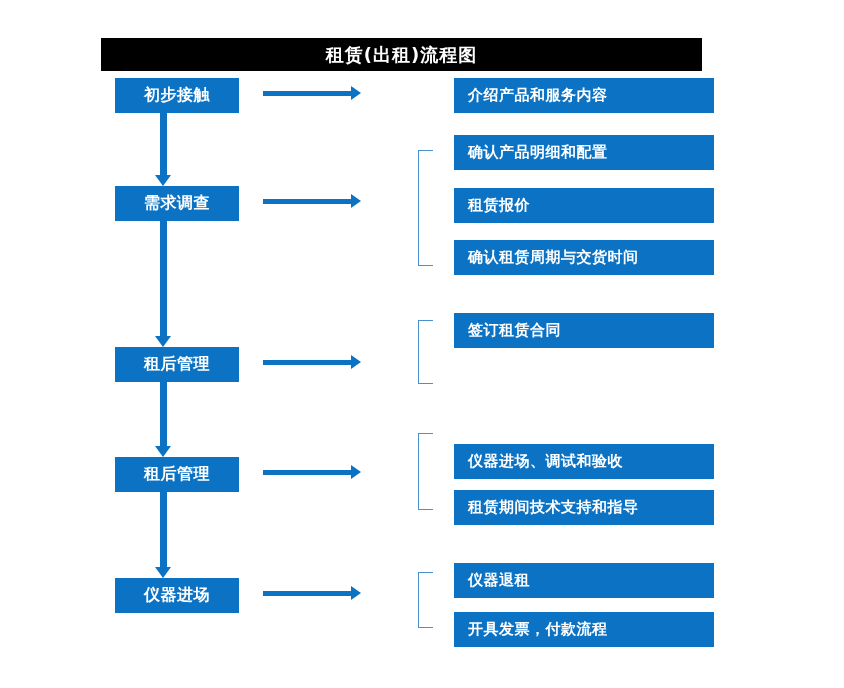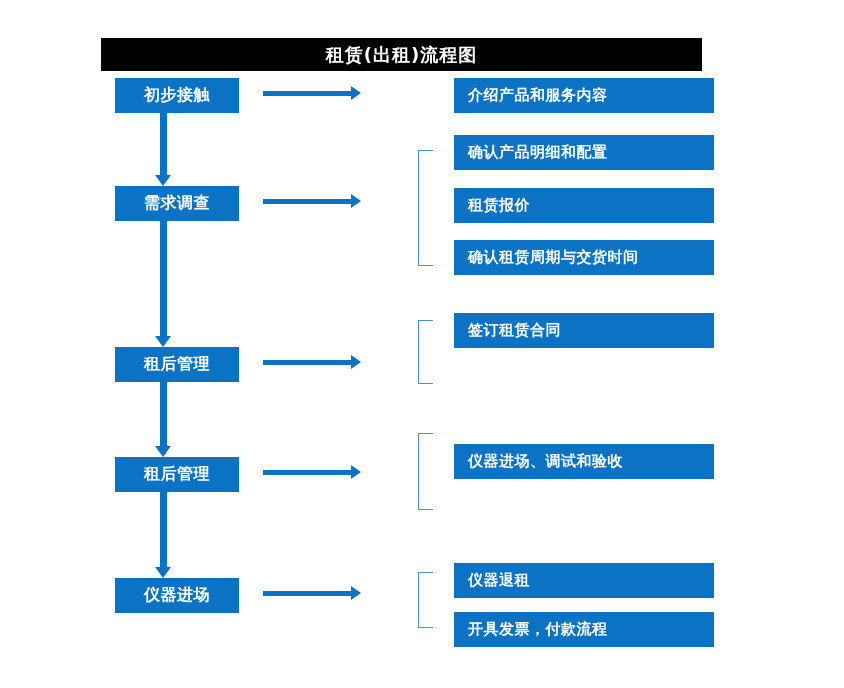--- a/index.html
+++ b/index.html
@@ -188,20 +188,23 @@
     <span>确认租赁周期与交货时间</span>
     </div>
 
   <div class="box detail-box" style="top:313px">
     <span>签订租赁合同</span>
     </div>
 
   <div class="box detail-box" style="top:444px">
     <span>仪器进场、调试和验收</span>
     </div>
+  <div class="box detail-box" style="top:490px">
+    <span>租赁期间技术支持和指导</span>
+    </div>
 
   <div class="box detail-box" style="top:563px">
     <span>仪器退租</span>
     </div>
   <div class="box detail-box" style="top:612px">
     <span>开具发票，付款流程</span>
     </div>
 
 </div>
 

